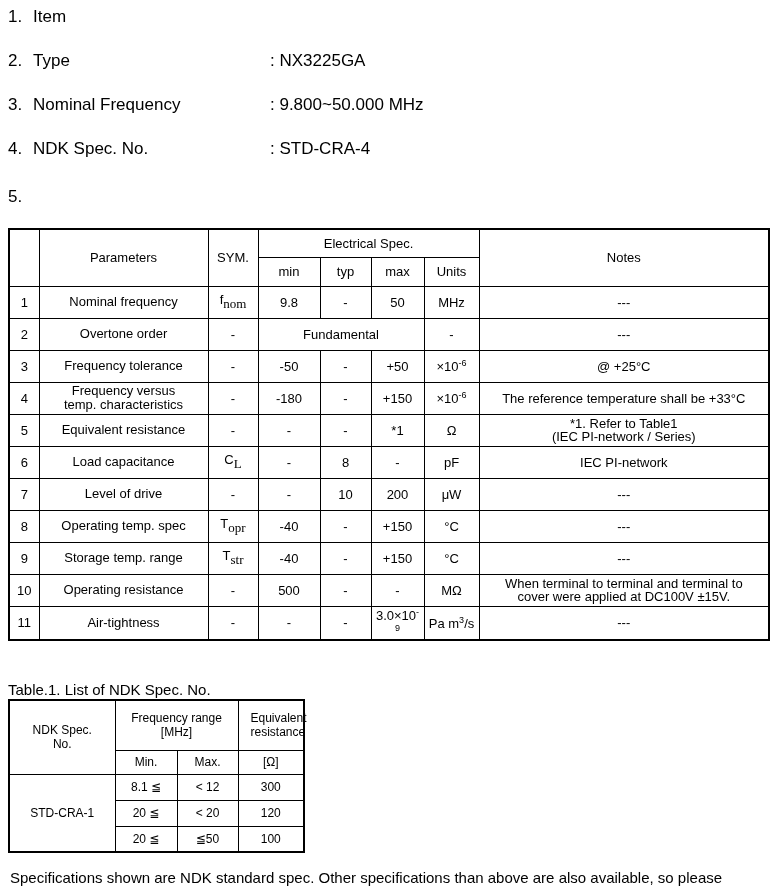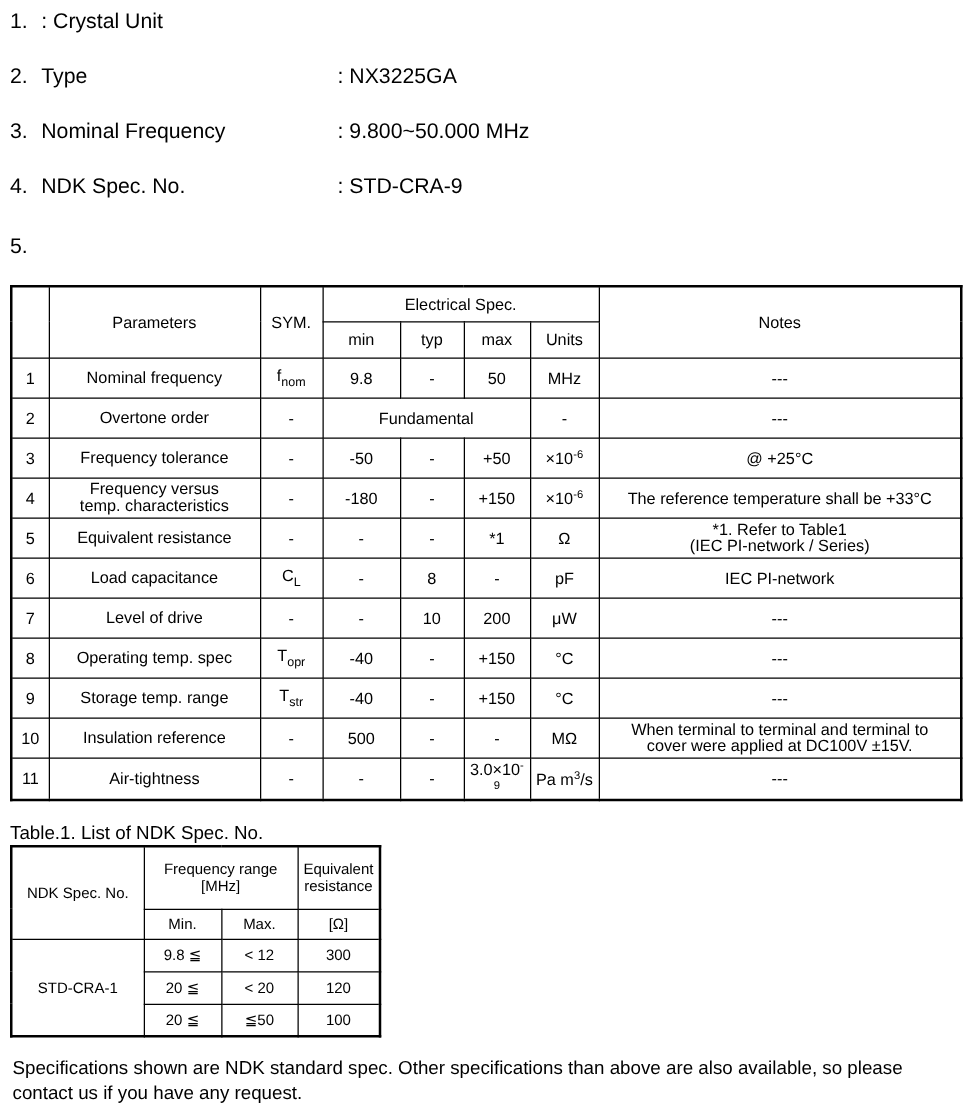--- a/index.html
+++ b/index.html
@@ -26,61 +26,61 @@
     border: 2.5px solid #000;
   }
   table.spec td { border: 1.5px solid #000; padding: 0 2px; text-align: center; vertical-align: middle; font-size: 13px; }
   tr.h1 { height: 28px; }
   tr.h2 { height: 29px; }
   tr.dr { height: 32px; }
   td.hdr { font-size: 13.5px; }
   td.param { text-align: left; padding-left: 12px; white-space: pre-line; line-height: 14px; }
   td.notes { font-size: 11px; white-space: pre-line; line-height: 13px; }
   td.tight { font-size: 11px; padding: 0 1px; }
-  sub.sb { font-size: 10px; }
+  sub.sb { font-size: 13px; font-family: Liberation Serif, serif; }
   sup.sp { font-size: 9px; }
 
   
-  .t1-title { font-size: 15px; line-height: 18px; margin-top: 17px; margin-bottom: 0; }
+  .t1-title { font-size: 15px; line-height: 18px; margin-top: 40px; margin-bottom: 0; }
   table.t1 {
     border-collapse: collapse; table-layout: fixed;
     width: 295px; border: 2px solid #000;
   }
-  table.t1 td { border: 1.5px solid #000; padding: 0 1px; text-align: center; vertical-align: middle; font-size: 12px; }
+  table.t1 td { border: 1.5px solid #000; padding: 0 12px; text-align: center; vertical-align: middle; font-size: 12px; }
   tr.t1h1 { height: 50px; }
   tr.t1h2 { height: 24px; }
   tr.t1d { height: 26px; }
   td.pre { white-space: pre-line; line-height: 14px; }
 
   
   .footer { margin-top: 15px; font-size: 15px; line-height: 20px; white-space: pre-line; padding-left: 2px; }
 </style>
 </head>
 <body>
 
 <div class="page">
 
   <div class="hitem">
     <span class="hnum">1.</span>
-    <span class="hvalue">: Crystal Unit</span>
+    <span class="hlabel">Item</span>
   </div>
   <div class="hitem">
     <span class="hnum">2.</span>
     <span class="hlabel">Type</span>
     <span class="hvalue">: NX3225GA</span>
   </div>
   <div class="hitem">
     <span class="hnum">3.</span>
     <span class="hlabel">Nominal Frequency</span>
     <span class="hvalue">: 9.800~50.000 MHz</span>
   </div>
   <div class="hitem">
     <span class="hnum">4.</span>
     <span class="hlabel">NDK Spec. No.</span>
-    <span class="hvalue">: STD-CRA-9</span>
+    <span class="hvalue">: STD-CRA-4</span>
   </div>
 
   <div class="section-line">
     <span class="hnum">5.</span>
   </div>
 
   <table class="spec">
     <colgroup>
       <col style="width:30px">
         <col style="width:169px">
@@ -200,21 +200,21 @@
       <td><span>T</span><sub class="sb">str</sub></td>
       <td>-40</td>
       <td>-</td>
       <td>+150</td>
       <td>°C</td>
       <td class="notes">---</td>
     </tr>
 
     <tr class="dr">
       <td>10</td>
-      <td class="param">Insulation reference</td>
+      <td class="param">Operating resistance</td>
       <td>-</td>
       <td>500</td>
       <td>-</td>
       <td>-</td>
       <td>MΩ</td>
       <td class="notes">When terminal to terminal and terminal to
 cover were applied at DC100V ±15V.</td>
     </tr>
 
     <tr class="dr">
@@ -246,21 +246,21 @@
       <td class="pre">Equivalent
 resistance</td>
     </tr>
     <tr class="t1h2">
       <td>Min.</td>
       <td>Max.</td>
       <td>[Ω]</td>
     </tr>
     <tr class="t1d">
       <td rowspan="3">STD-CRA-1</td>
-      <td>9.8 ≦</td>
+      <td>8.1 ≦</td>
       <td>&lt; 12</td>
       <td>300</td>
     </tr>
     <tr class="t1d">
       <td>20 ≦</td>
       <td>&lt; 20</td>
       <td>120</td>
     </tr>
     <tr class="t1d">
       <td>20 ≦</td>

